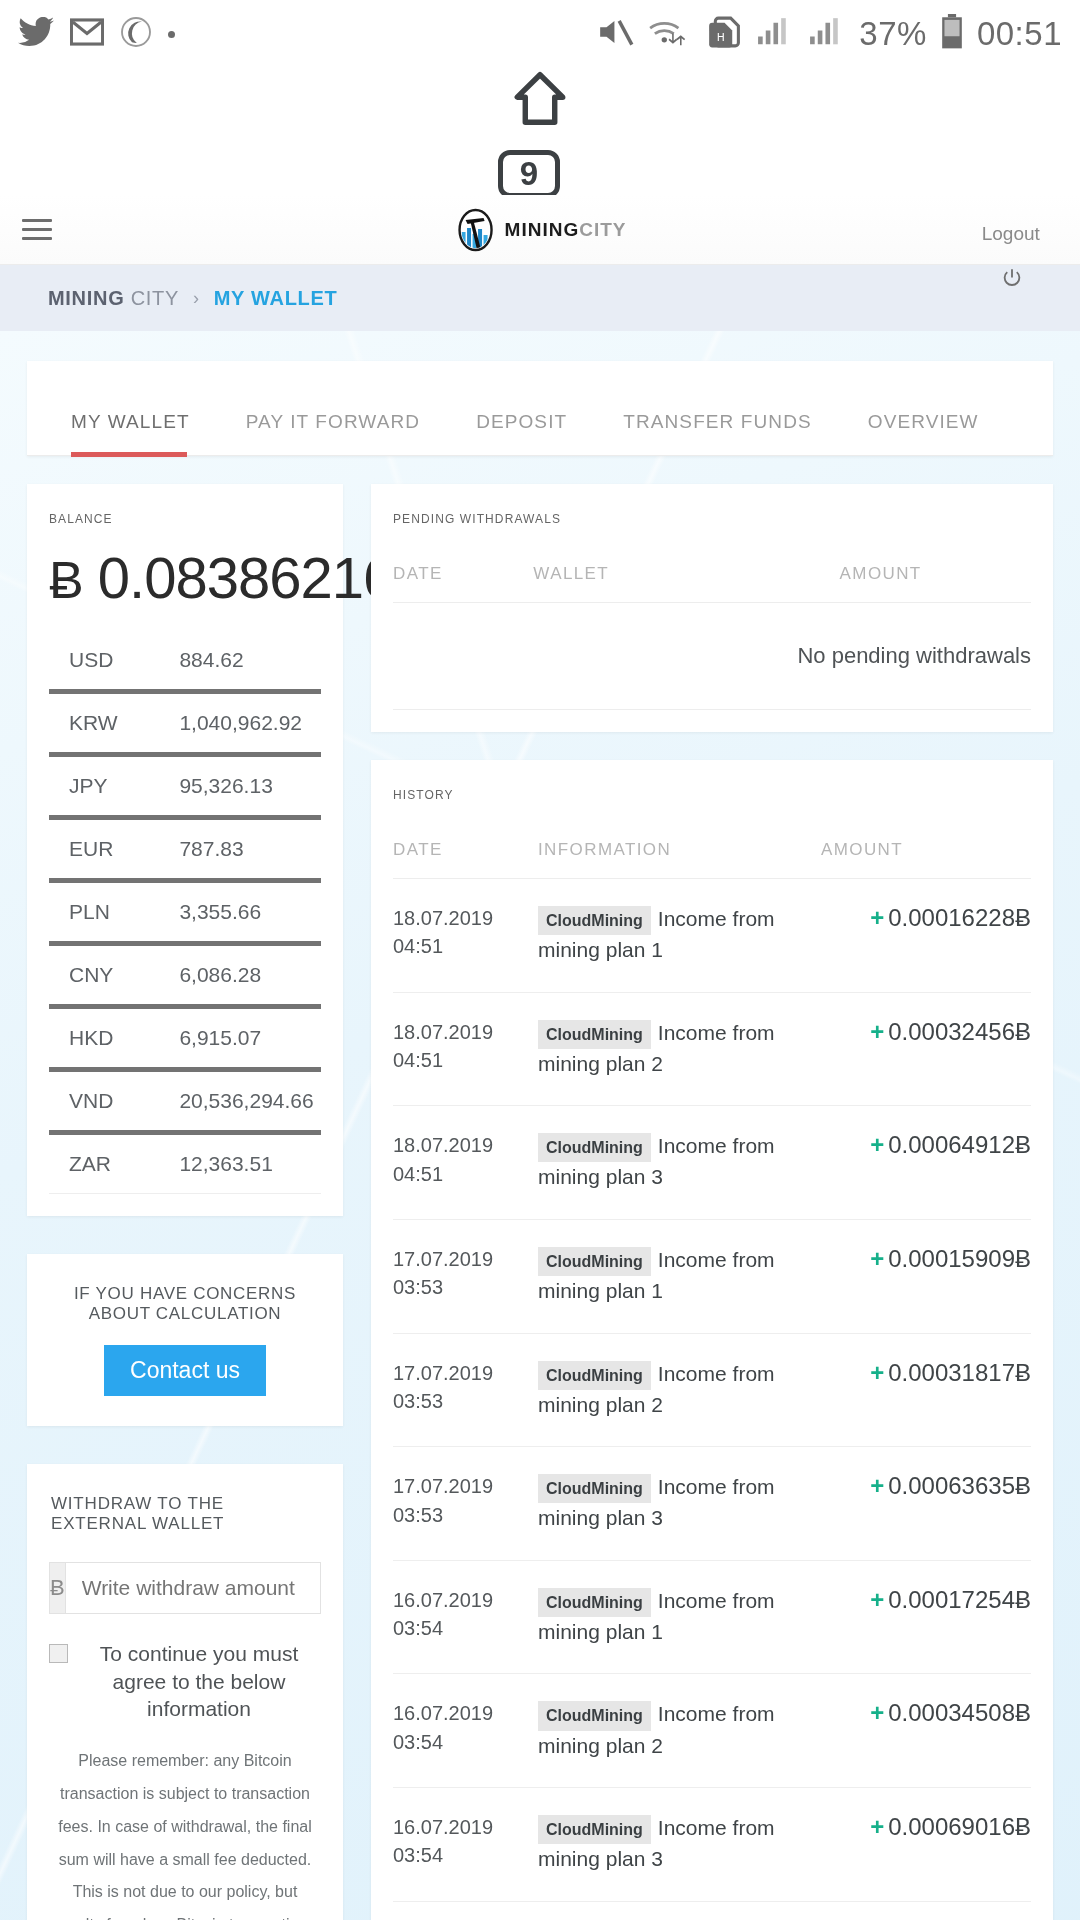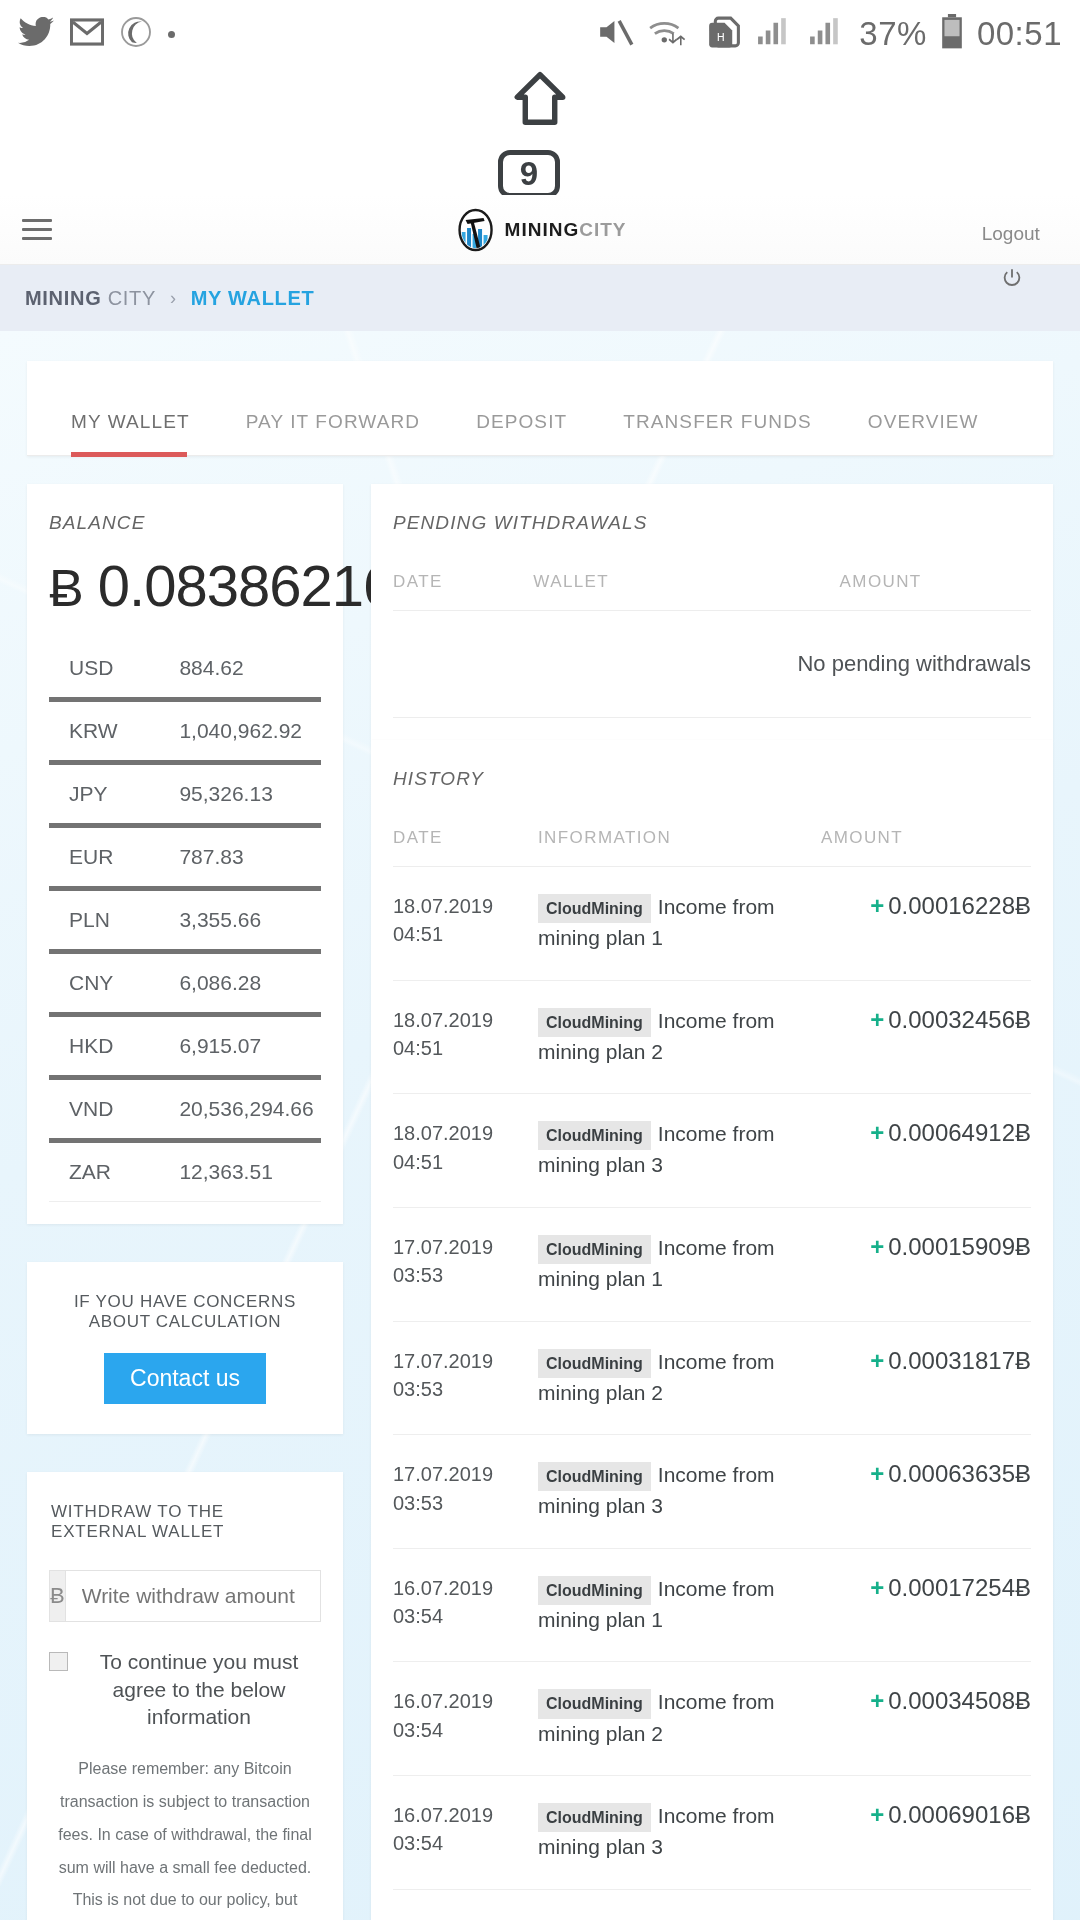--- a/index.html
+++ b/index.html
@@ -107,21 +107,21 @@
   .header-right { margin-left: auto; display: flex; align-items: center; gap: 22px; flex-direction: column; }
   .username { font-size: 25px; color: #4a4a4a; }
   .logout { font-size: 19px; color: #8a8a8a; }
   .power { width: 20px; height: 20px; }
 
   .breadcrumb {
     height: 66px;
     background: #e8edf5;
     display: flex;
     align-items: center;
-    padding-left: 25px;
+    padding-left: 48px;
     gap: 14px;
     font-size: 20px;
     letter-spacing: 0.7px;
   }
   .bc-strong { color: #5c6270; font-weight: bold; }
   .bc-light { color: #8d939f; }
   .bc-sep { color: #9aa0ac; font-size: 18px; }
   .bc-active { color: #25a3e0; font-weight: bold; }
 
   .content {
@@ -168,25 +168,24 @@
     height: 5px;
     background: #dc5a5a;
   }
 
   
   .cols { display: flex; gap: 28px; align-items: flex-start; }
   .col-left { width: 316px; flex: 0 0 316px; }
   .col-right { flex: 1; }
 
   .card-title {
-    font-size: 19px;
+    font-size: 12px;
     color: #656565;
     letter-spacing: 1.1px;
     padding: 28px 0 0 0;
-    font-style: italic;
   }
 
   
   .balance-card { padding: 0 22px 22px 22px; margin-bottom: 38px; }
   .balance-amount {
     font-size: 58px;
     color: #2b2b2b;
     font-weight: normal;
     padding: 18px 0 20px 0;
     letter-spacing: -1px;
@@ -262,21 +261,21 @@
   .agree-text { font-size: 21px; color: #4f5356; line-height: 1.32; text-align: center; }
   .disclaimer {
     font-size: 16px;
     color: #6f7477;
     line-height: 2.05;
     margin-top: 22px;
     text-align: center;
   }
 
   
-  .pending-card { padding: 0 22px 22px 22px; }
+  .pending-card { padding: 0 22px 22px 22px; margin-bottom: 28px; }
   .tbl { width: 100%; border-collapse: collapse; }
   .tbl th {
     font-size: 17px;
     color: #b5b5b5;
     font-weight: normal;
     letter-spacing: 1.4px;
     text-align: left;
     padding: 38px 0 18px 0;
     border-bottom: 1px solid #ededed;
   }

